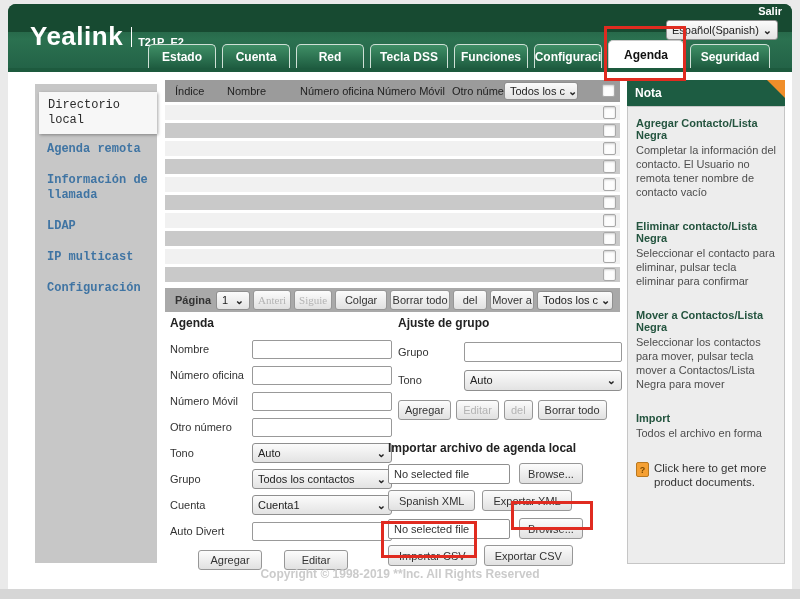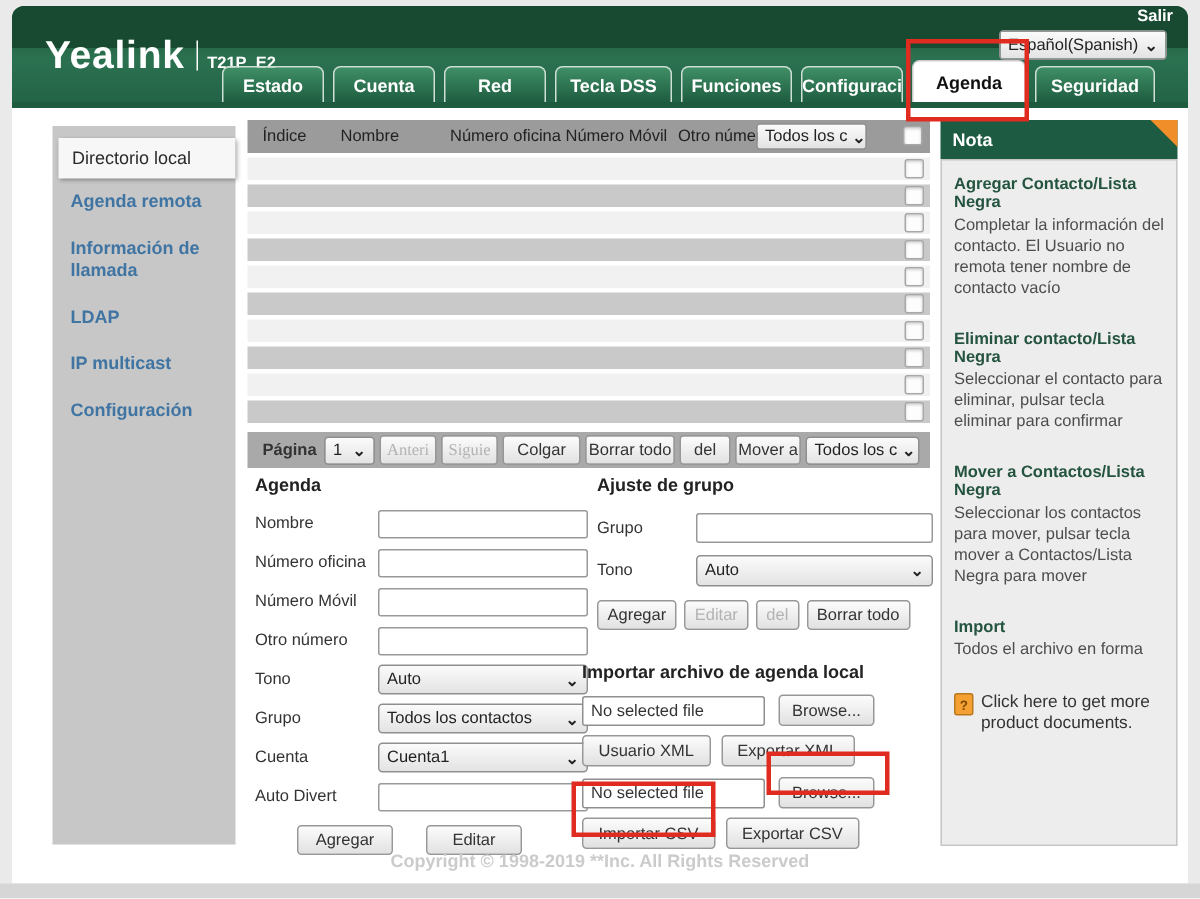--- a/index.html
+++ b/index.html
@@ -30,21 +30,21 @@
   .tab:nth-child(1),.tab:nth-child(2),.tab:nth-child(3){width:68px;}
   .tab:nth-child(4){width:78px;}
   .tab:nth-child(5){width:74px;}
   .tab:nth-child(6){width:68px;}
   .tab:nth-child(7){width:76px;}
   .tab:nth-child(8){width:80px;}
   .tab.active{background:#ffffff;color:#111;height:28px;border-color:#cccccc;}
   .greenbar{position:absolute;left:0;top:64px;width:784px;height:4px;background:#1d5a3e;}
   
   .sidebar{position:absolute;left:27px;top:80px;width:122px;height:479px;background:#c7c7c7;
-           box-sizing:border-box;padding-top:8px;}
+           box-sizing:border-box;padding-top:8px;font-family:Liberation Mono, monospace;}
   .sb-item{color:#3f74a3;font-weight:bold;font-size:12px;line-height:15px;
            padding:8px 6px 8px 12px;cursor:default;}
   .sb-item.active{background:#f7f7f7;color:#2b2b2b;font-weight:normal;margin-left:4px;
                   padding:6px 6px 6px 9px;box-shadow:1px 1px 3px rgba(0,0,0,0.35);}
   
   .tbl-head{position:absolute;left:157px;top:76px;width:455px;height:22px;background:#9b9b9b;
             font-size:11px;color:#222;}
   .tbl-head .col{position:absolute;top:5px;white-space:nowrap;}
   .c0{left:10px;}.c1{left:62px;}.c2{left:135px;}.c3{left:212px;}.c4{left:287px;}
   .sel{box-sizing:border-box;background:linear-gradient(#fbfbfb,#e3e3e3);
@@ -301,21 +301,21 @@
       </div>
     </div>
 
     <div class="import-sect">
       <div class="sect-title">Importar archivo de agenda local</div>
       <div class="file-row">
         <div class="file-input">No selected file</div>
         <div class="btn browse-btn">Browse...</div>
       </div>
       <div class="imp-row">
-        <div class="btn">Usuario XML</div>
+        <div class="btn">Spanish XML</div>
         <div class="btn">Exportar XML</div>
       </div>
       <div class="file-row">
         <div class="file-input">No selected file</div>
         <div class="btn browse-btn">Browse...</div>
       </div>
       <div class="imp-row">
         <div class="btn">Importar CSV</div>
         <div class="btn">Exportar CSV</div>
       </div>

